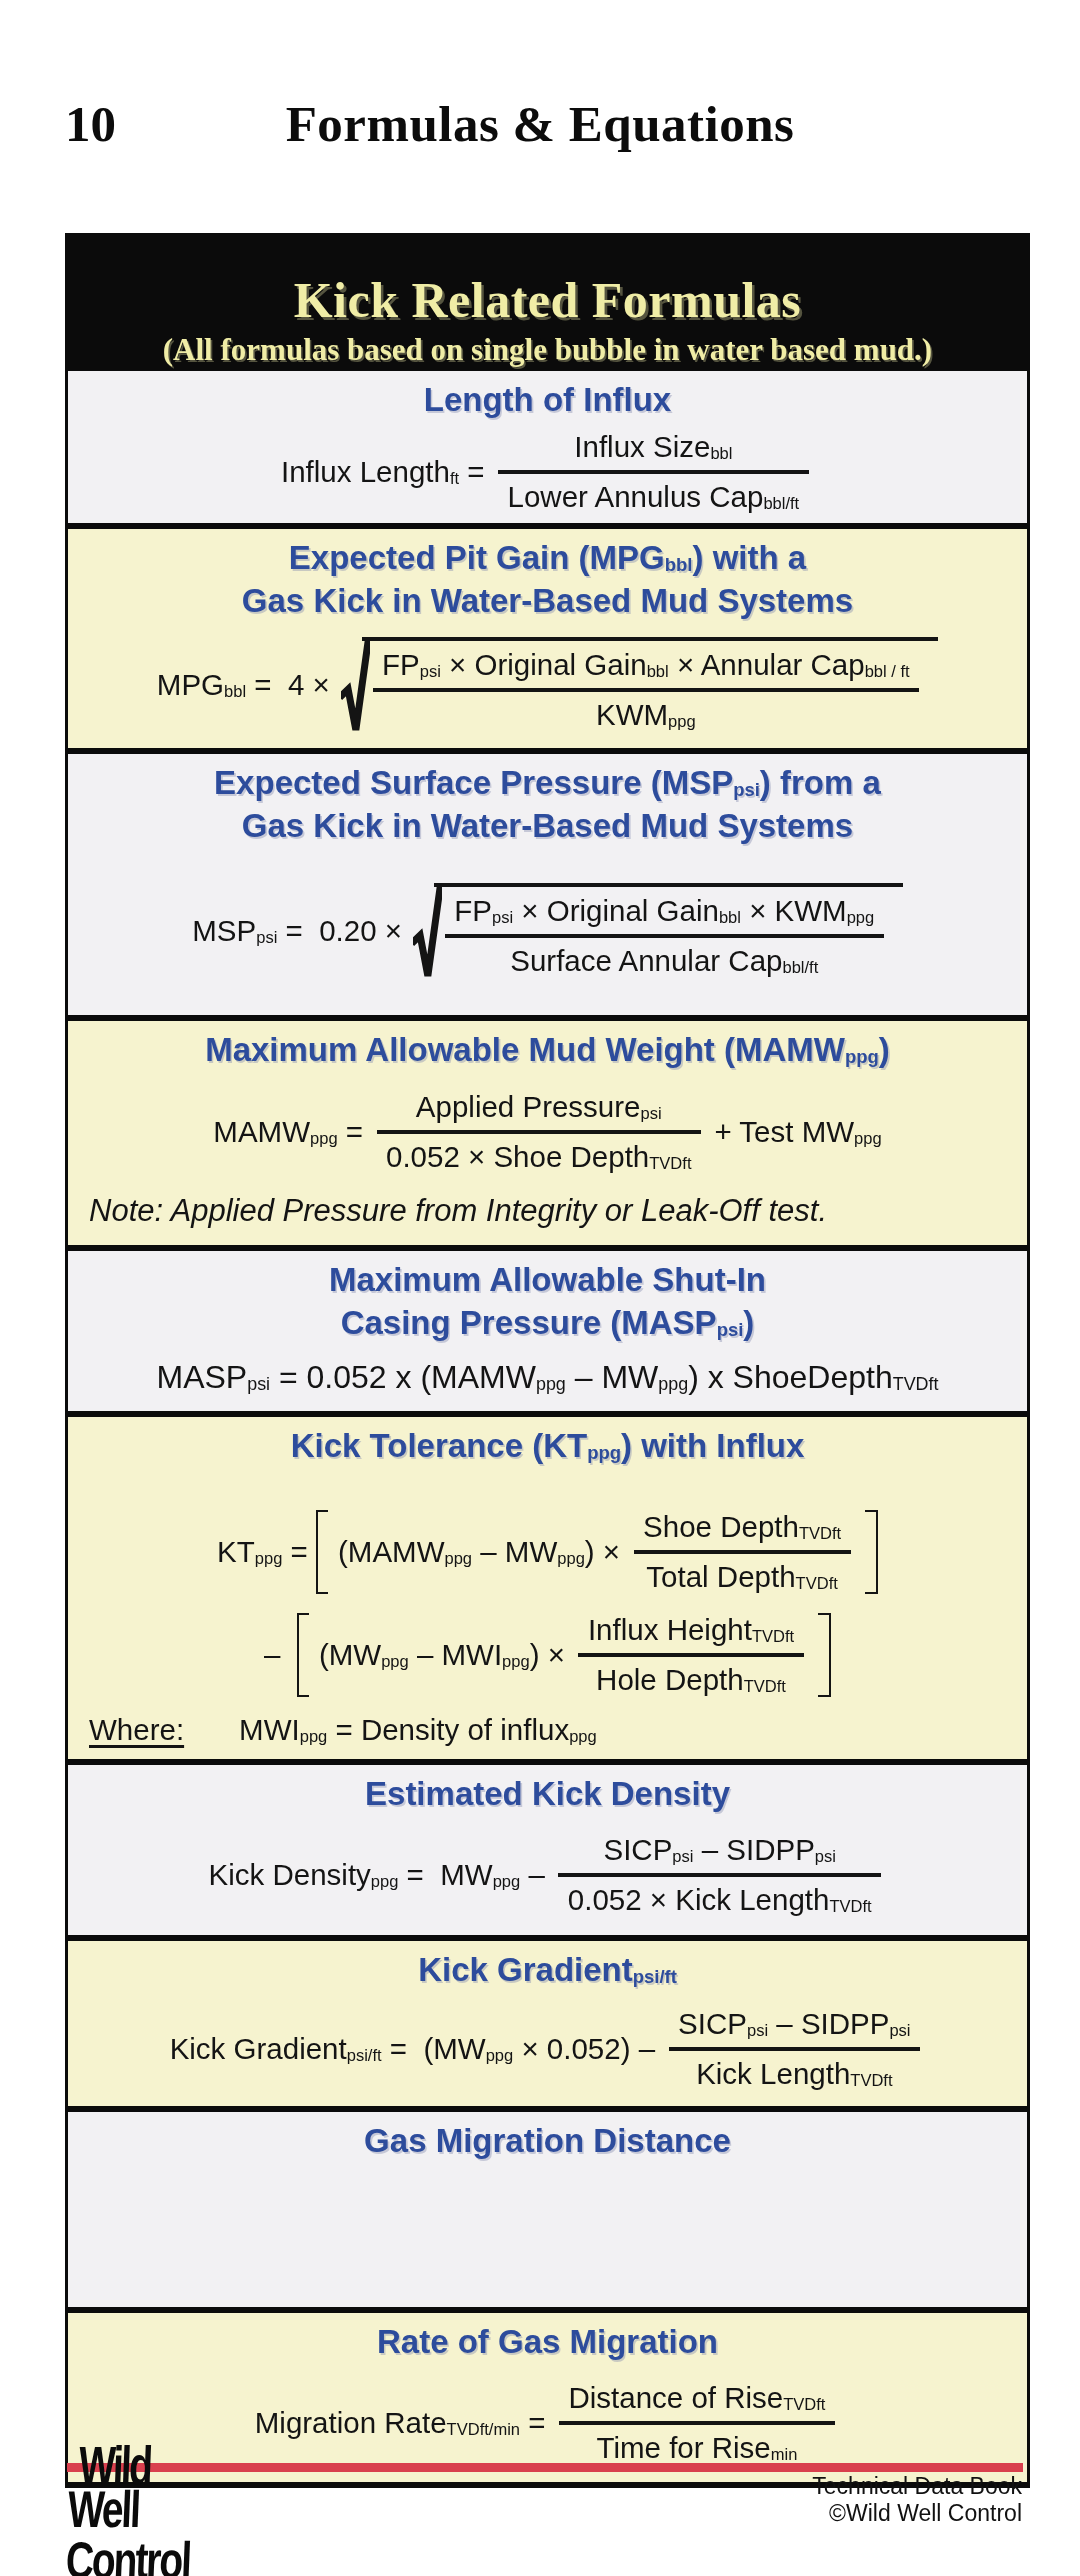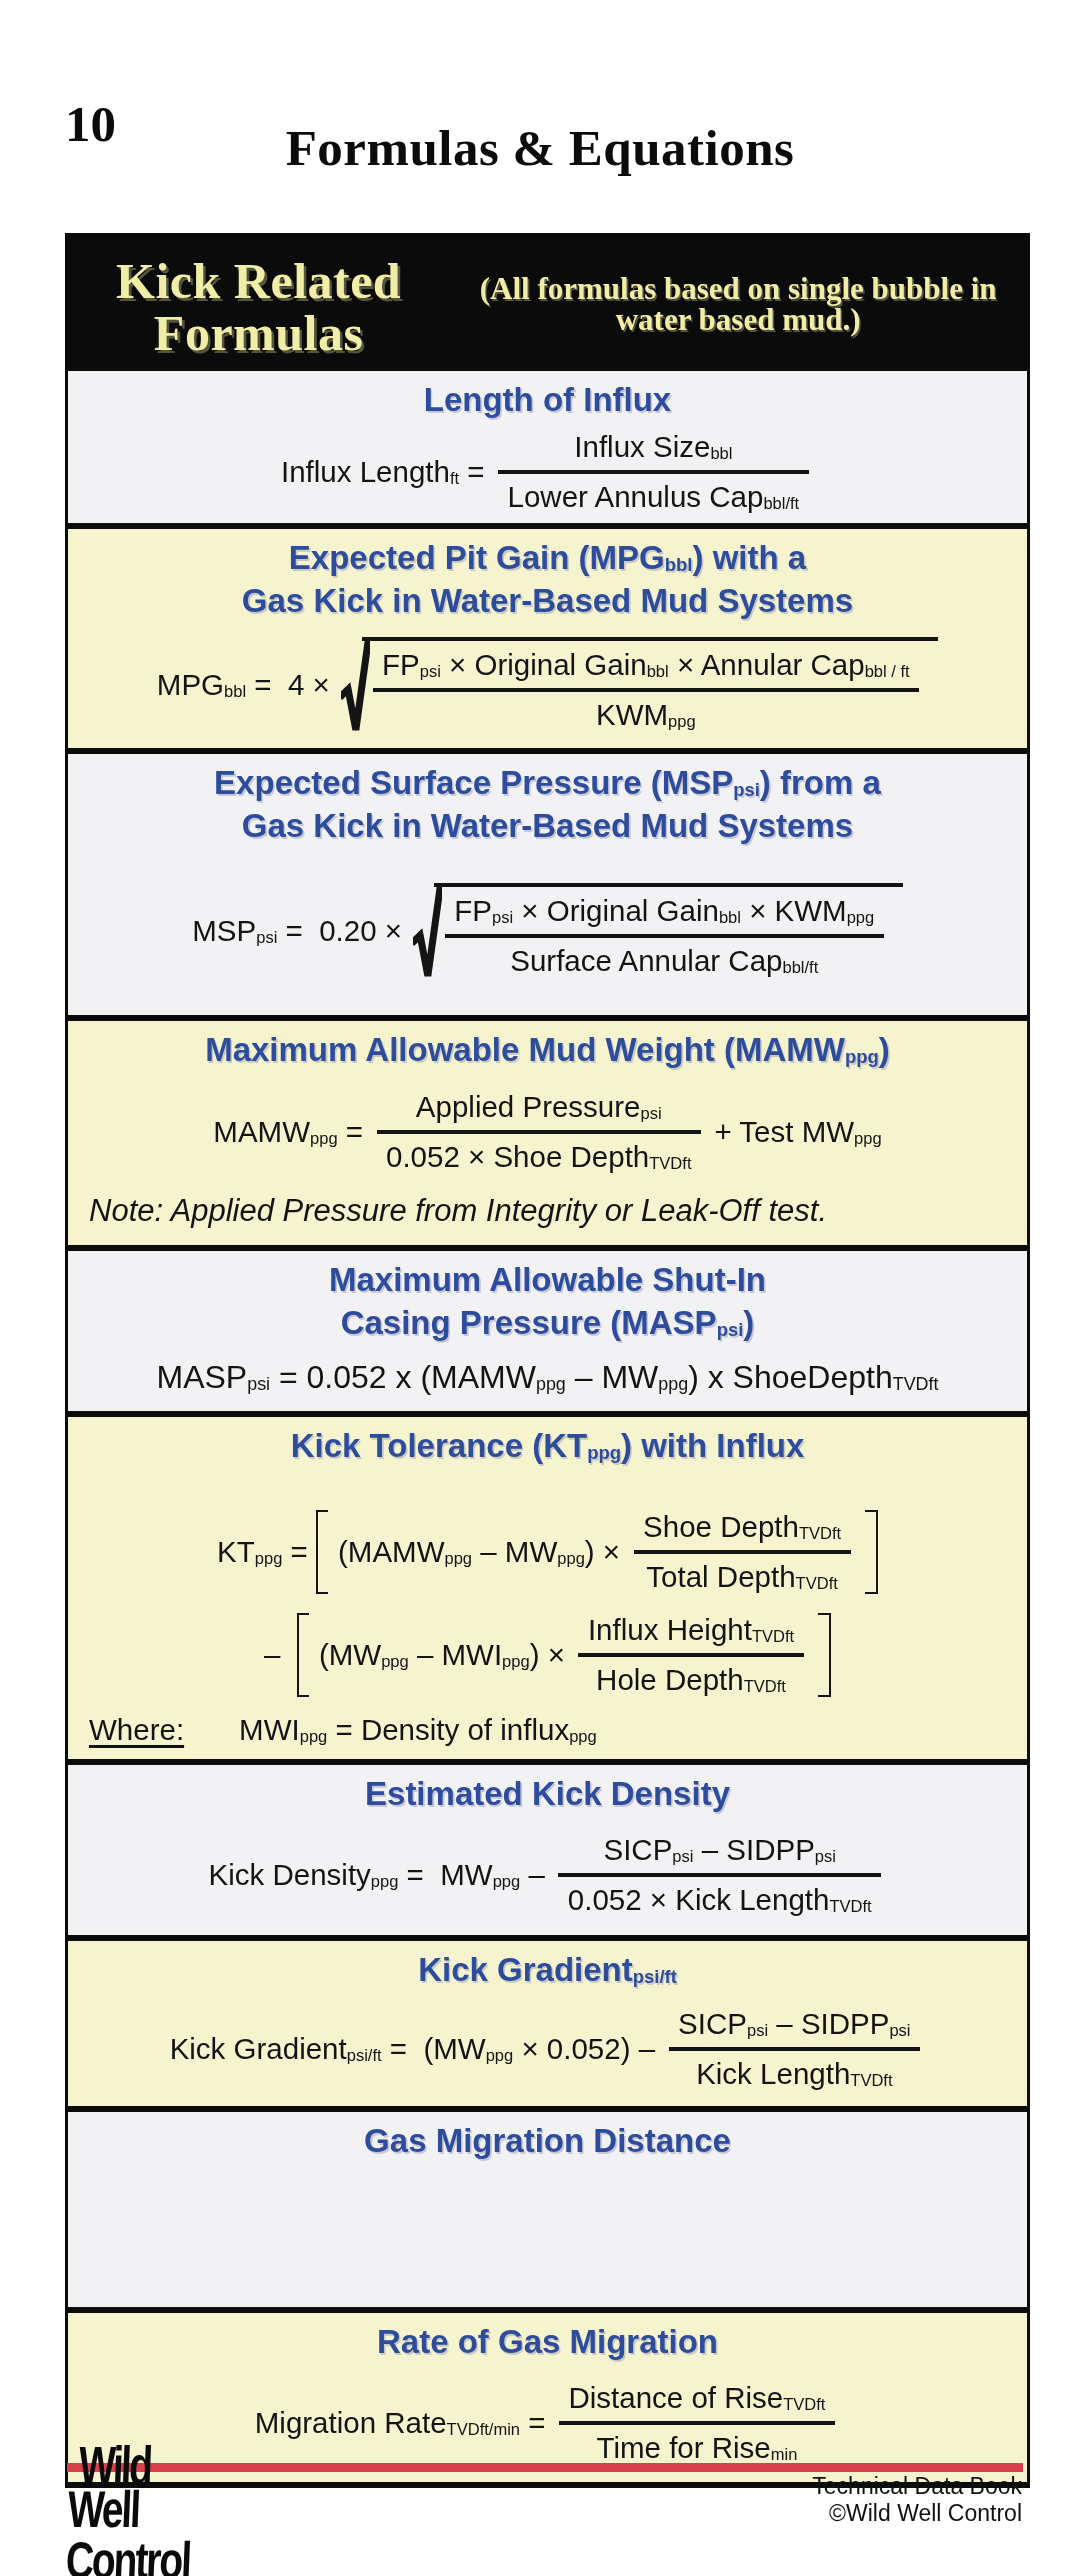--- a/index.html
+++ b/index.html
@@ -14,34 +14,33 @@
   #page-num {
     position:absolute; left:65px; top:99px;
     font-family:"Liberation Serif","DejaVu Serif",serif;
     font-weight:bold; font-size:51px; line-height:1; color:#0c0c0c;
   }
   #page-title {
     position:absolute; left:0; top:99px; width:1080px; text-align:center;
     font-family:"Liberation Serif","DejaVu Serif",serif;
     font-weight:bold; font-size:51px; line-height:1; color:#0c0c0c;
     letter-spacing:0.5px;
-    margin-top:24px;
   }
 
   
   #sheet {
     position:absolute; left:65px; top:233px; width:965px;
     box-sizing:border-box;
     border:3.2px solid var(--banner-black,#0b0b0b);
     border-bottom-width:6.3px;
     background:#ffffff;
   }
   #banner {
     height:129px; background:var(--banner-black,#0b0b0b);
-    display:flex; flex-direction:row; align-items:center; justify-content:flex-end;
+    display:flex; flex-direction:column; align-items:center; justify-content:flex-end;
     text-align:center;
   }
   #banner-title {
     margin-top:13.7px;
     font-family:"Liberation Serif","DejaVu Serif",serif; font-weight:bold;
     font-size:50px; line-height:1.05; color:var(--banner-text,#f0eda6);
     text-shadow:2.6px 2.6px 0 #55543f;
     letter-spacing:0.5px;
   }
   #banner-subtitle {

